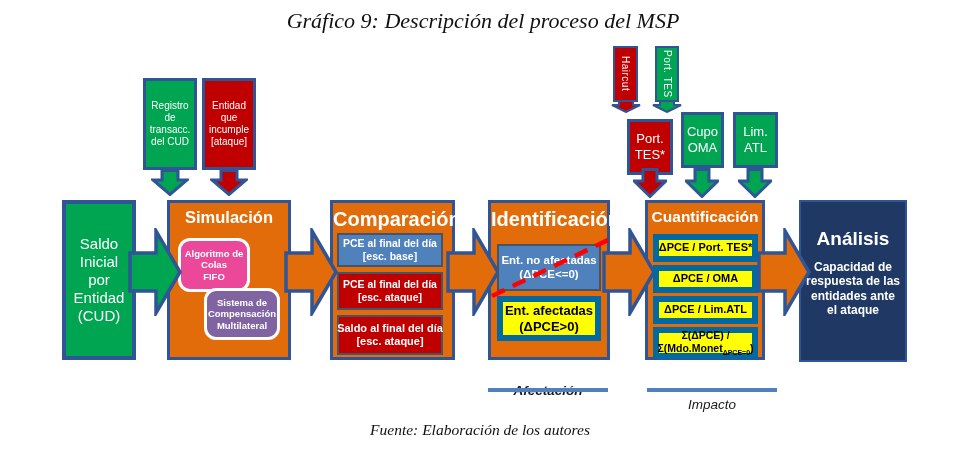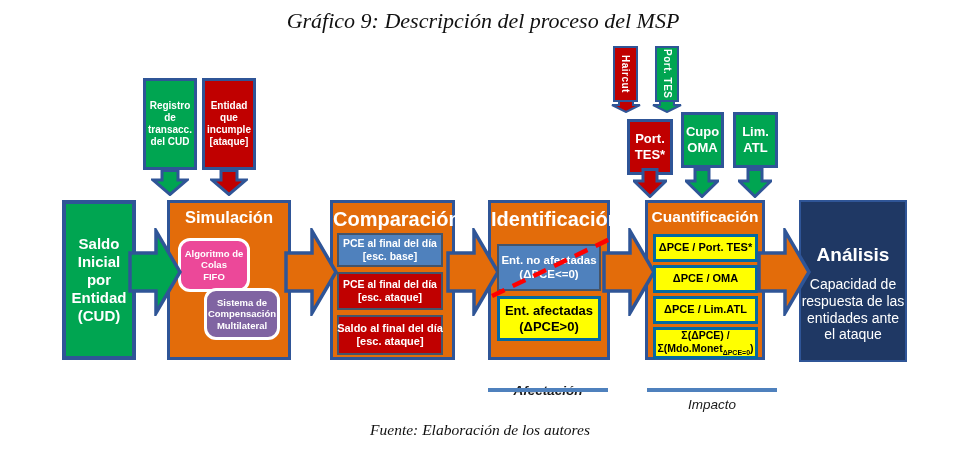--- a/index.html
+++ b/index.html
@@ -11,52 +11,52 @@
 
   #title{left:0;top:8px;width:966px;text-align:center;
          font-family:"Liberation Serif",serif;font-style:italic;font-size:22px;color:#111;}
 
   
   .green{background:#00A551;}
   .red{background:#C00000;}
   .orange{background:#E36C0A;}
   .navyfill{background:#1F3864;}
   .bordered{border:3px solid #2F5597;box-sizing:border-box;}
-  .whitetxt{color:#fff;font-weight:bold;}
+  .whitetxt{color:#fff;font-weight:normal;}
 
   
   .tl-input{width:54px;height:92px;top:78px;font-size:10px;z-index:2;}
   
   .stage{top:200px;height:160px;z-index:1;}
   .stage-title{position:absolute;left:0;right:0;top:5px;text-align:center;
                color:#fff;font-weight:bold;font-size:20px;}
 
   
   .round-sub{border:3px solid #fff;border-radius:12px;box-sizing:border-box;
              color:#fff;font-weight:bold;font-size:9.5px;z-index:3;}
   .teal{background:#ec4899;}
   .purple{background:#8064A2;}
 
   
   .sub{box-sizing:border-box;z-index:6;}
   .sub-blue{background:#4F81BD;border:2px solid #44546A;color:#fff;font-weight:bold;}
   .sub-red{background:#C00000;border:2px solid #44546A;color:#fff;font-weight:bold;}
-  .sub-yellow{background:#FFFF00;border:3px solid #0369a1;color:#000;font-weight:bold;}
+  .sub-yellow{background:#FFFF00;border:6px solid #0369a1;color:#000;font-weight:bold;}
 
   .vtext{writing-mode:vertical-rl;letter-spacing:0.5px;}
 
   .arrow{z-index:5;}
   sub.small{font-size:7px;font-weight:bold;}
 
   .underline-bar{height:4px;background:#4F81BD;z-index:2;}
   .section-label{font-style:italic;font-size:13.5px;color:#1a1a1a;text-align:center;font-weight:500;}
   #source-note{font-family:"Liberation Serif",serif;font-style:italic;font-size:15.5px;color:#111;
                text-align:center;}
-  #analisis-title{font-size:19px;font-weight:600;color:#fff;margin-bottom:10px;margin-top:16px;}
-  #analisis-body{font-size:14px;font-weight:normal;color:#fff;}
+  #analisis-title{font-size:19px;font-weight:600;color:#fff;margin-bottom:10px;}
+  #analisis-body{font-size:12px;font-weight:bold;color:#fff;}
 </style>
 </head>
 <body>
 
 <div id="canvas">
 
   <div id="title" class="abs">Gráfico 9: Descripción del proceso del MSP</div>
 
   <div class="abs ctr tl-input green bordered whitetxt pre" style="left:143px;">Registro
 de

